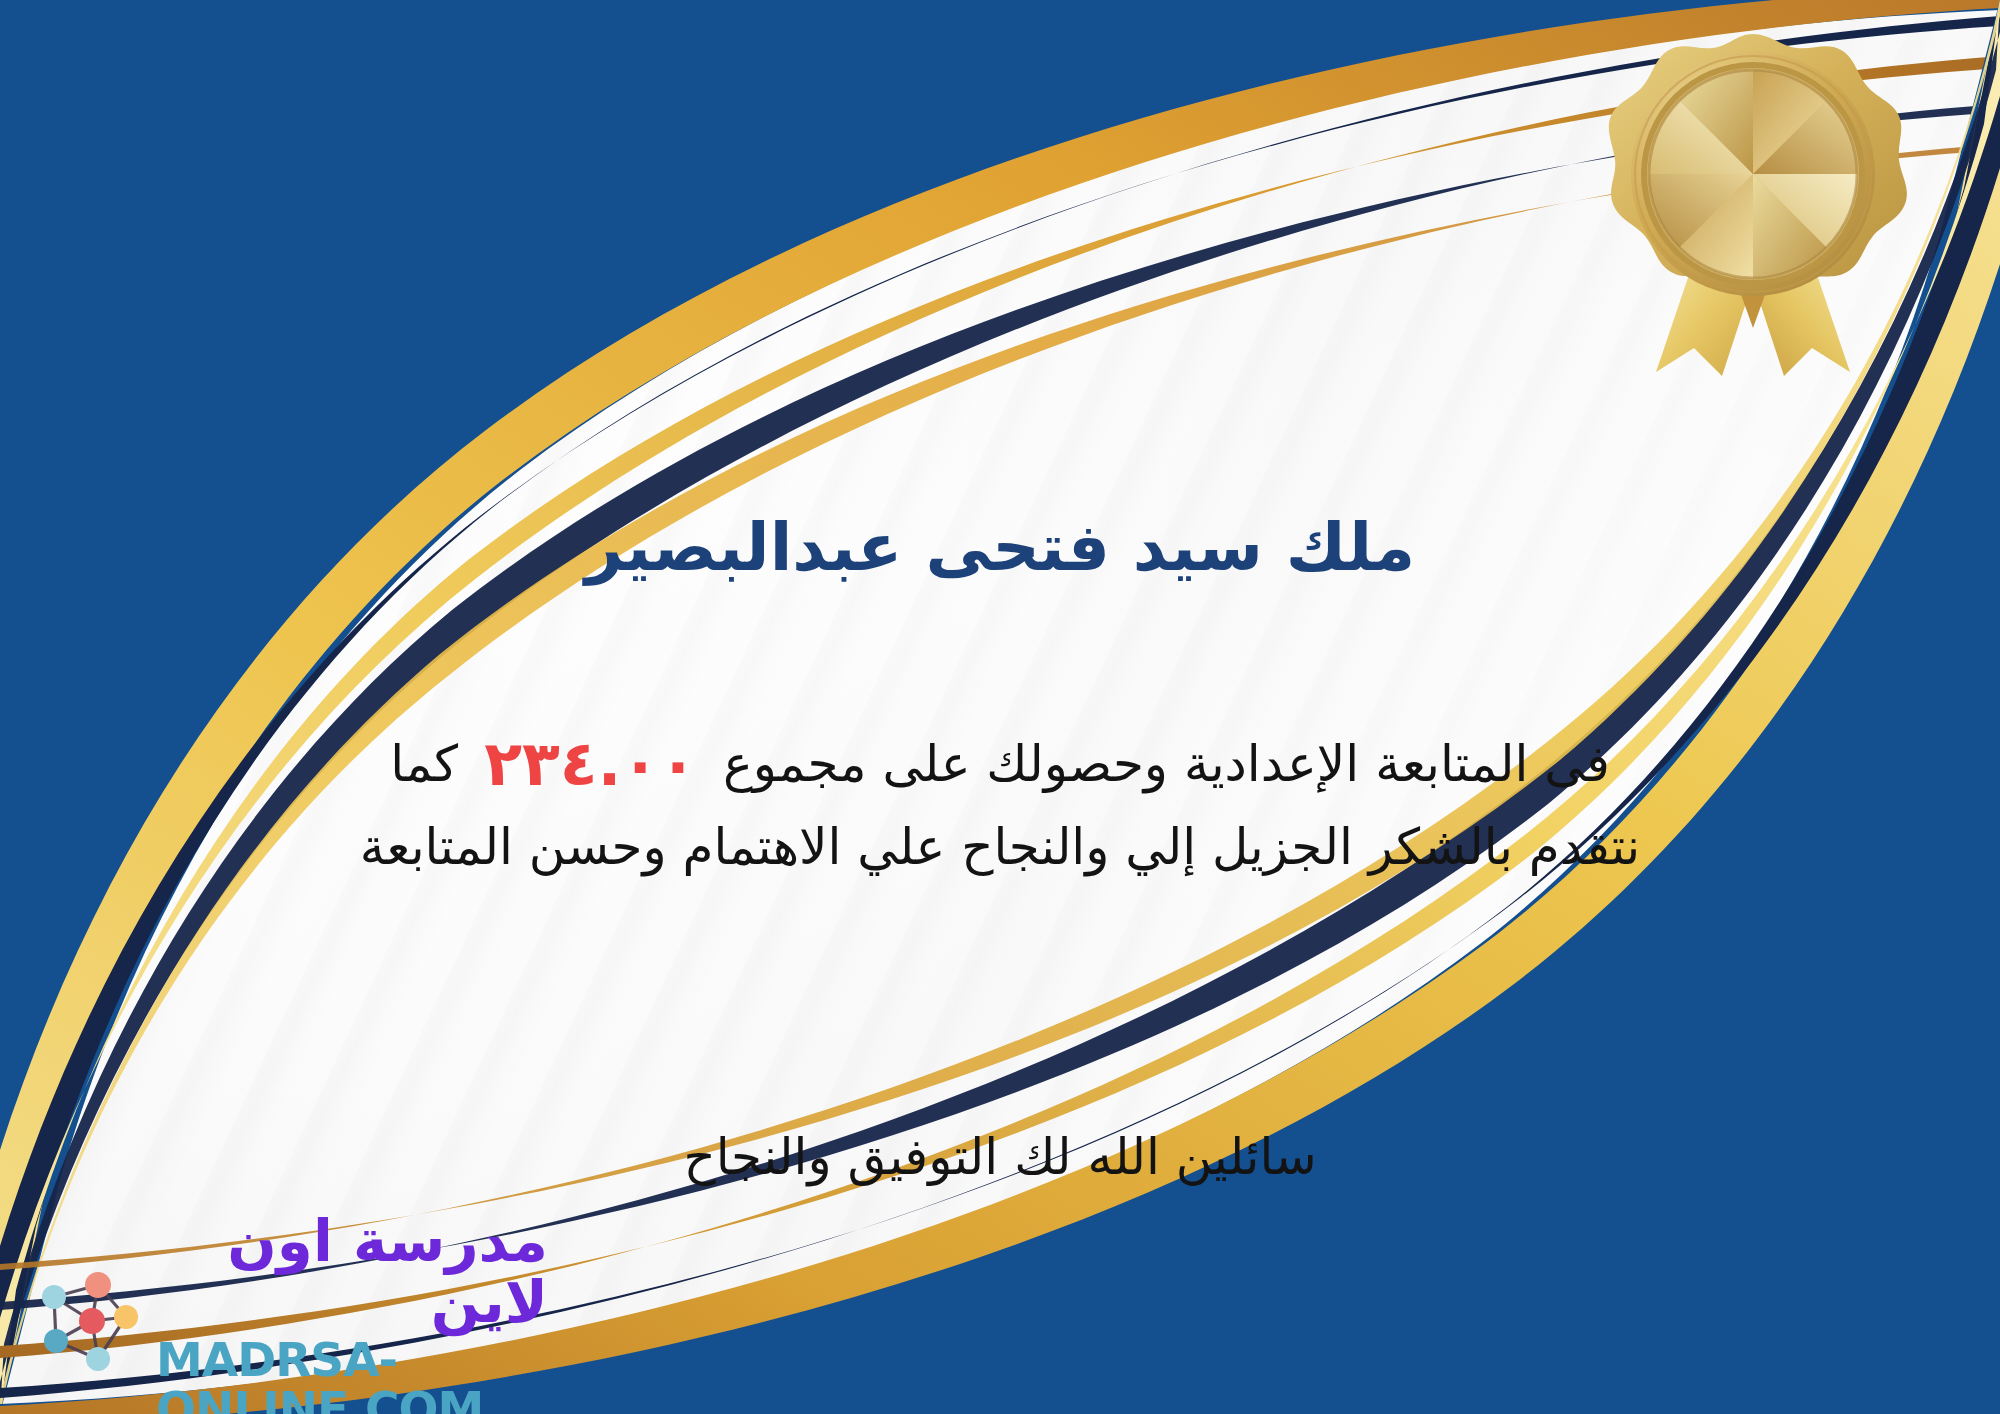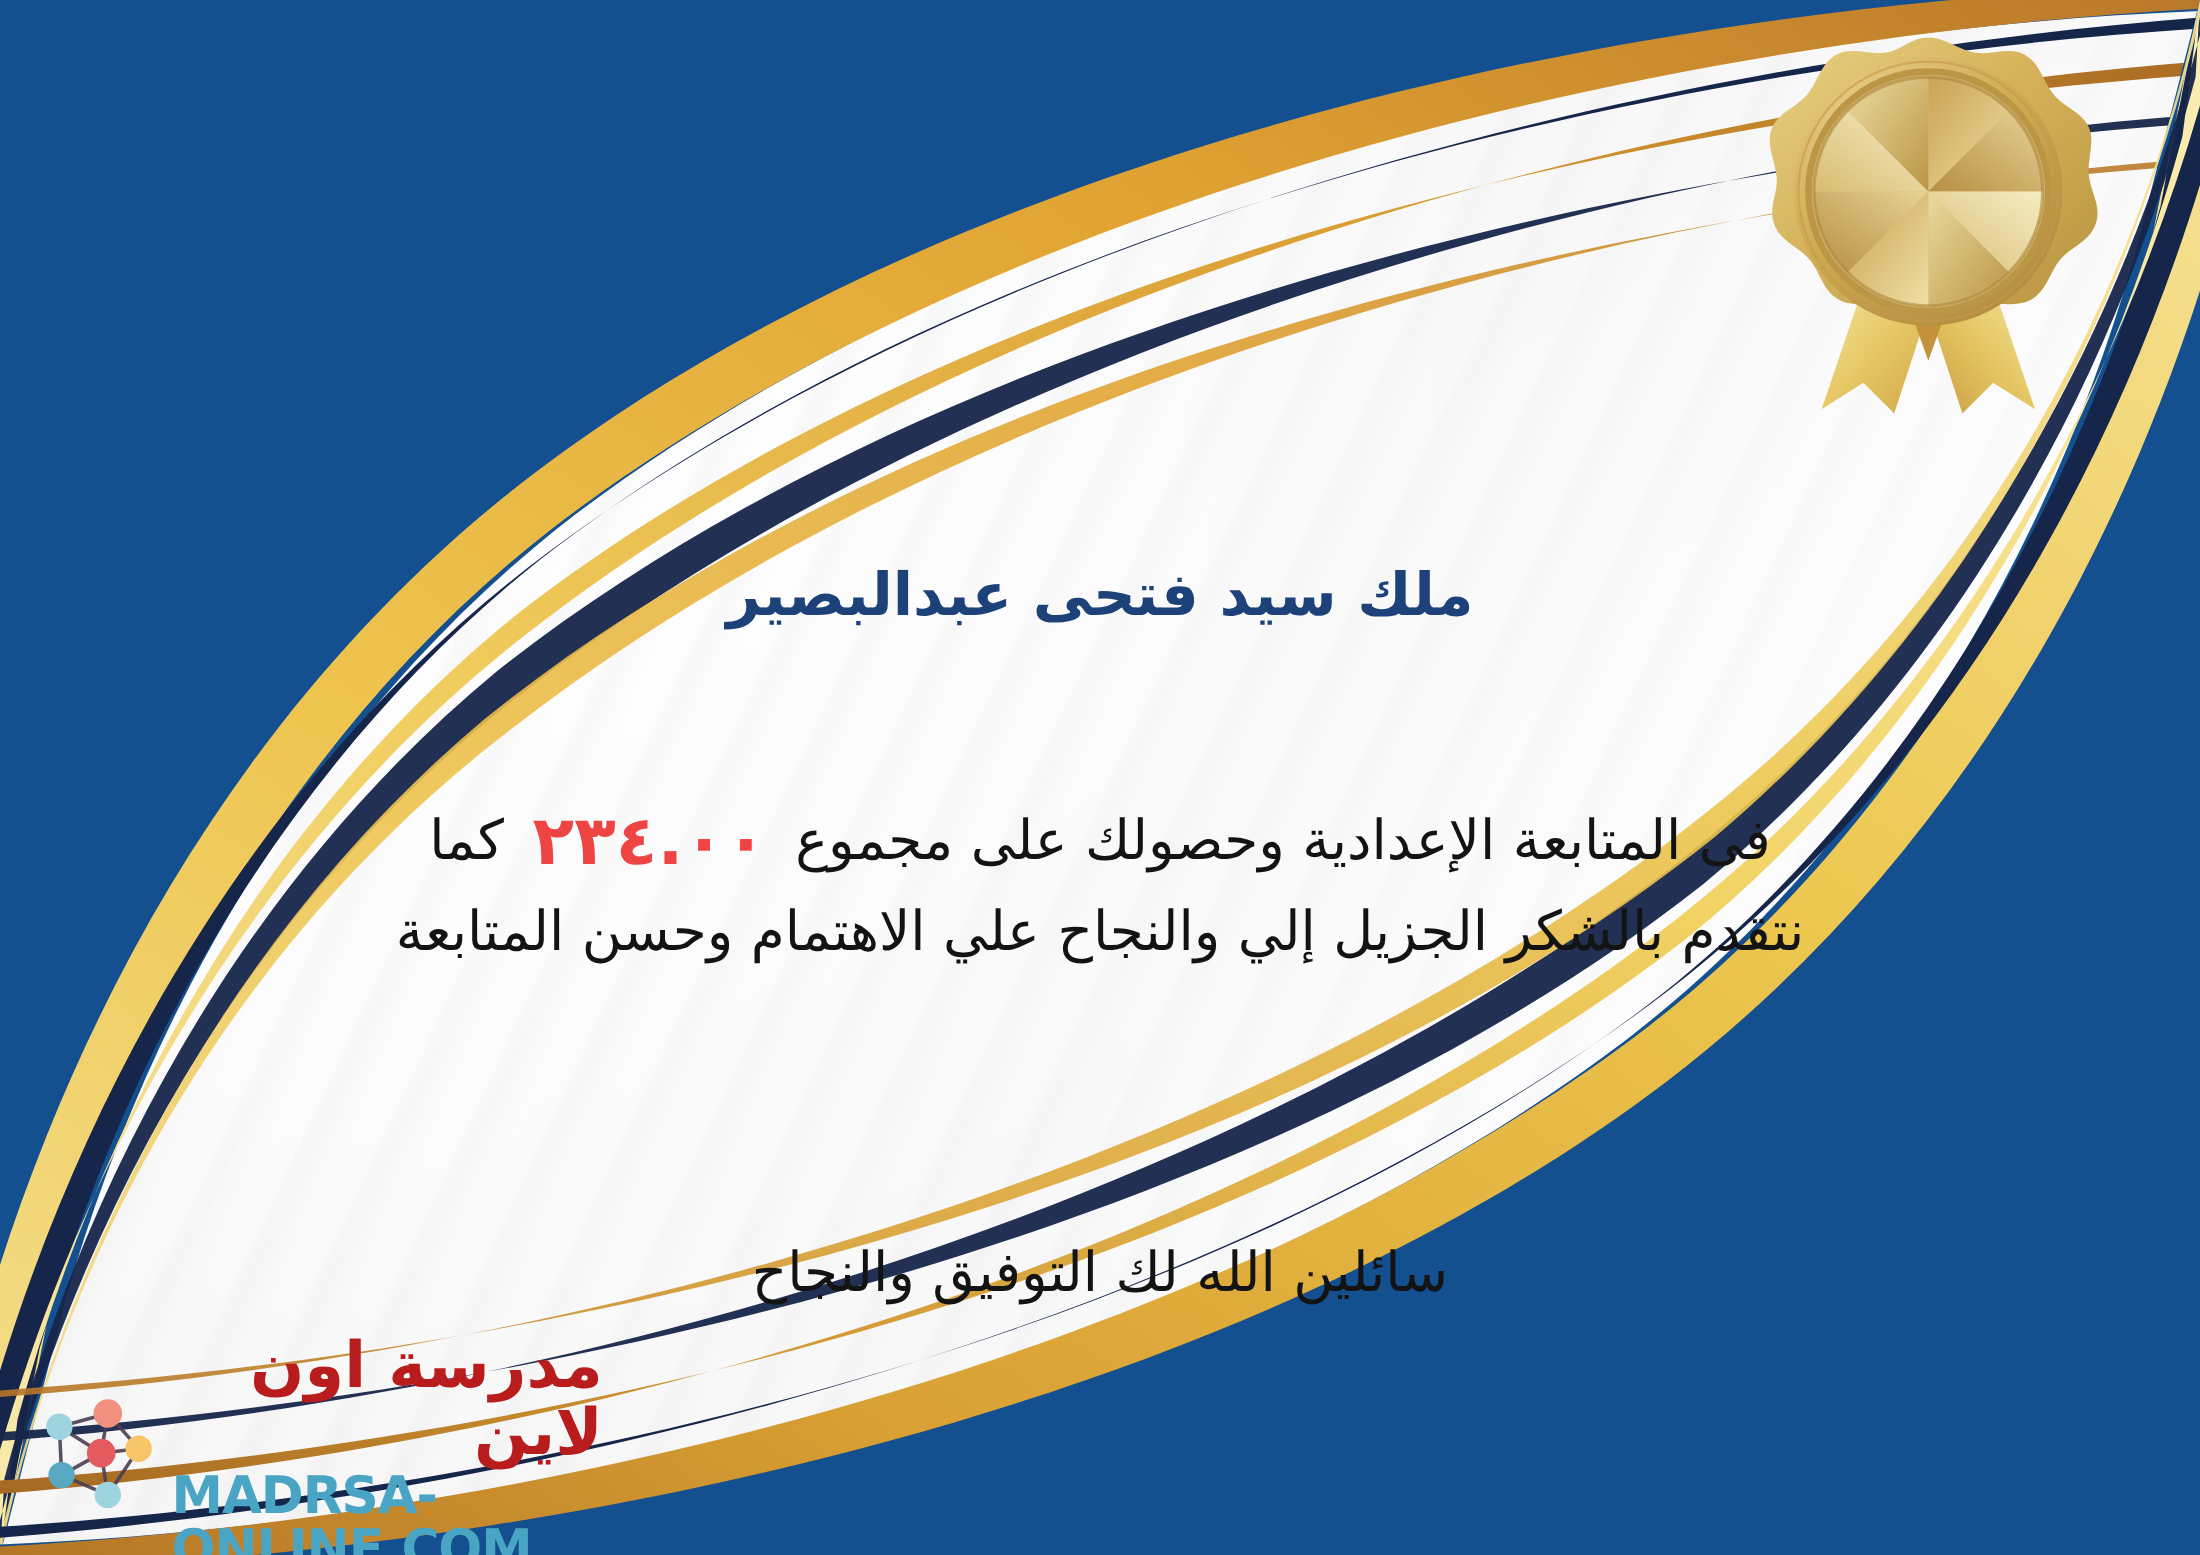--- a/index.html
+++ b/index.html
@@ -50,21 +50,21 @@
   .content{position:absolute;inset:0;}
 
   #cert-title{
     position:absolute;top:95px;left:0;right:0;text-align:center;
     font-size:106px;line-height:1.1;font-weight:700;color:#121212;
     letter-spacing:0px;
   }
 
   #recipient-name{
     position:absolute;top:510px;left:0;right:0;text-align:center;
-    font-size:54px;line-height:1.15;font-weight:700;color:#1c4279;
+    font-size:66px;line-height:1.15;font-weight:700;color:#1c4279;
   }
 
   #body-block{
     position:absolute;top:718px;left:50px;right:50px;text-align:center;
     color:#131313;font-size:50px;line-height:1.48;font-weight:400;
   }
   .body-line{white-space:nowrap;}
   .score{color:#ef4444;font-weight:700;font-size:62px;letter-spacing:2px;
          padding:0 26px;display:inline-block;vertical-align:-4px;}
 
@@ -75,21 +75,21 @@
 
   
   #brand-logo{
     position:absolute;left:28px;bottom:22px;width:520px;height:140px;
     display:flex;flex-direction:row-reverse;align-items:center;gap:10px;
   }
   #brand-mark{width:118px;height:118px;flex:0 0 118px;}
   #brand-mark svg{width:100%;height:100%;display:block;}
   #brand-text{display:flex;flex-direction:column;align-items:flex-end;gap:2px;}
   #brand-ar{
-    font-size:58px;font-weight:700;color:#b91c1c;line-height:1.05;
+    font-size:58px;font-weight:700;color:#6d28d9;line-height:1.05;
     letter-spacing:0px;direction:rtl;
   }
   #brand-en{
     font-size:47px;font-weight:700;color:#4aa5c4;line-height:1.05;
     direction:ltr;letter-spacing:-1px;
   }
 </style>
 </head>
 <body>
 

